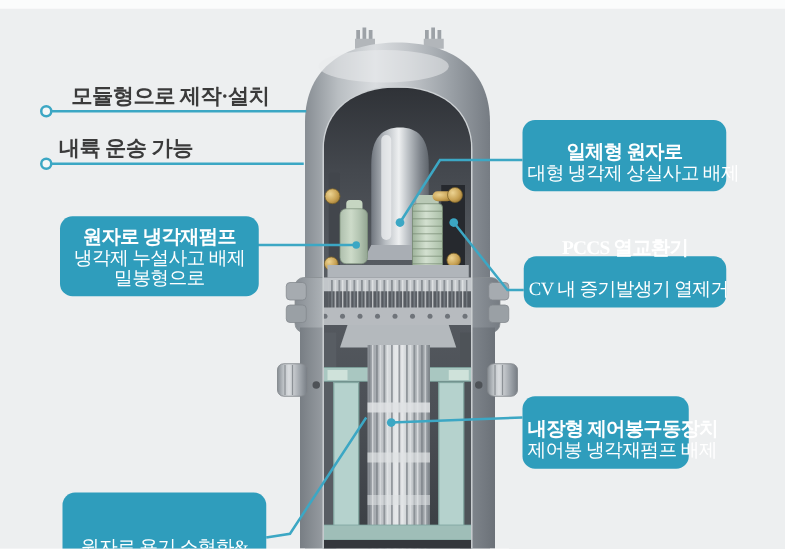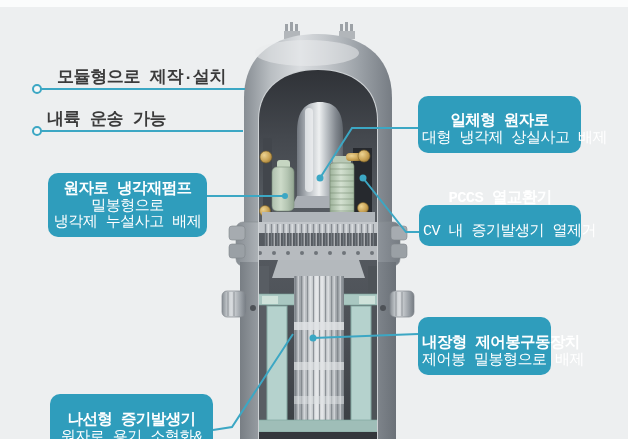--- a/index.html
+++ b/index.html
@@ -1,21 +1,21 @@
 <!DOCTYPE html>
 <html><head>
 <meta charset="utf-8">
 <style>
   html,body{margin:0;padding:0;}
   .stage{
     position:relative;
     width:628px;height:439px;
     background:#edeff0;
     overflow:hidden;
-    font-family:Liberation Mono, monospace;
+    font-family:Liberation Serif, serif;
   }
   .top-strip{
     position:absolute;left:0;top:0;width:628px;height:7px;
     background:#fbfcfc;
   }
   .layer{position:absolute;left:0;top:0;width:628px;height:439px;}
   .plain-label{
     position:absolute;
     color:#3b3b3b;
     font-size:17px;
@@ -263,37 +263,36 @@
         <path d="M313,338 L418,334"></path>
       </g>
     </g>
   </svg>
 
   <div class="plain-label" id="label-modular">모듈형으로 제작·설치</div>
   <div class="plain-label" id="label-inland">내륙 운송 가능</div>
 
   <div class="callout" id="callout-pump">
     <div class="callout-title">원자로 냉각재펌프</div>
+    <div class="callout-sub">냉각제 누설사고 배제</div>
     <div class="callout-sub">밀봉형으로</div>
-    <div class="callout-sub">냉각제 누설사고 배제</div>
   </div>
 
   <div class="callout" id="callout-steam">
-    <div class="callout-title">나선형 증기발생기</div>
     <div class="callout-sub">원자로 용기 소형화&amp;</div>
   </div>
 
   <div class="callout" id="callout-integral">
     <div class="callout-title">일체형 원자로</div>
     <div class="callout-sub">대형 냉각제 상실사고 배제</div>
   </div>
 
   <div class="callout" id="callout-pccs">
     <div class="callout-title">PCCS 열교환기</div>
     <div class="callout-sub">CV 내 증기발생기 열제거</div>
   </div>
 
   <div class="callout" id="callout-crdm">
     <div class="callout-title">내장형 제어봉구동장치</div>
-    <div class="callout-sub">제어봉 밀봉형으로 배제</div>
+    <div class="callout-sub">제어봉 냉각재펌프 배제</div>
   </div>
 
 </div>
 
 </body></html>

